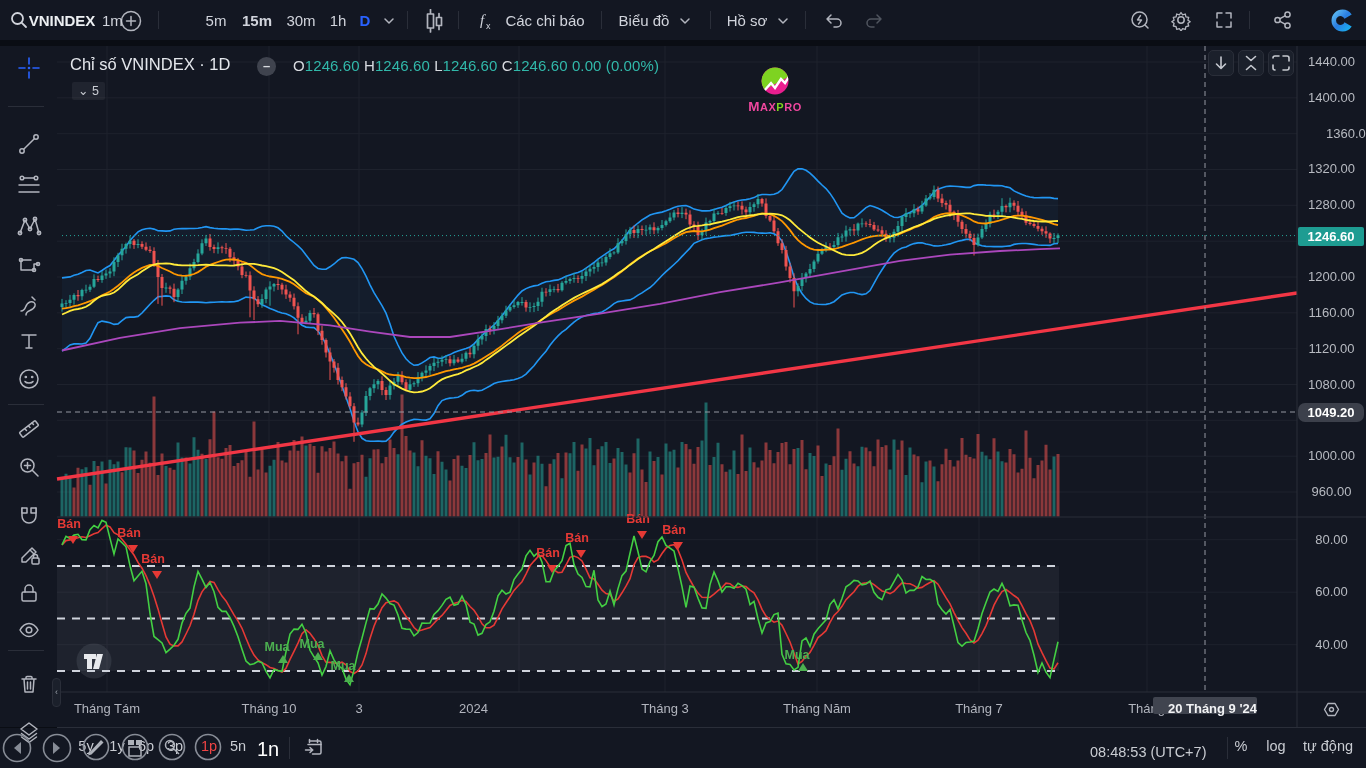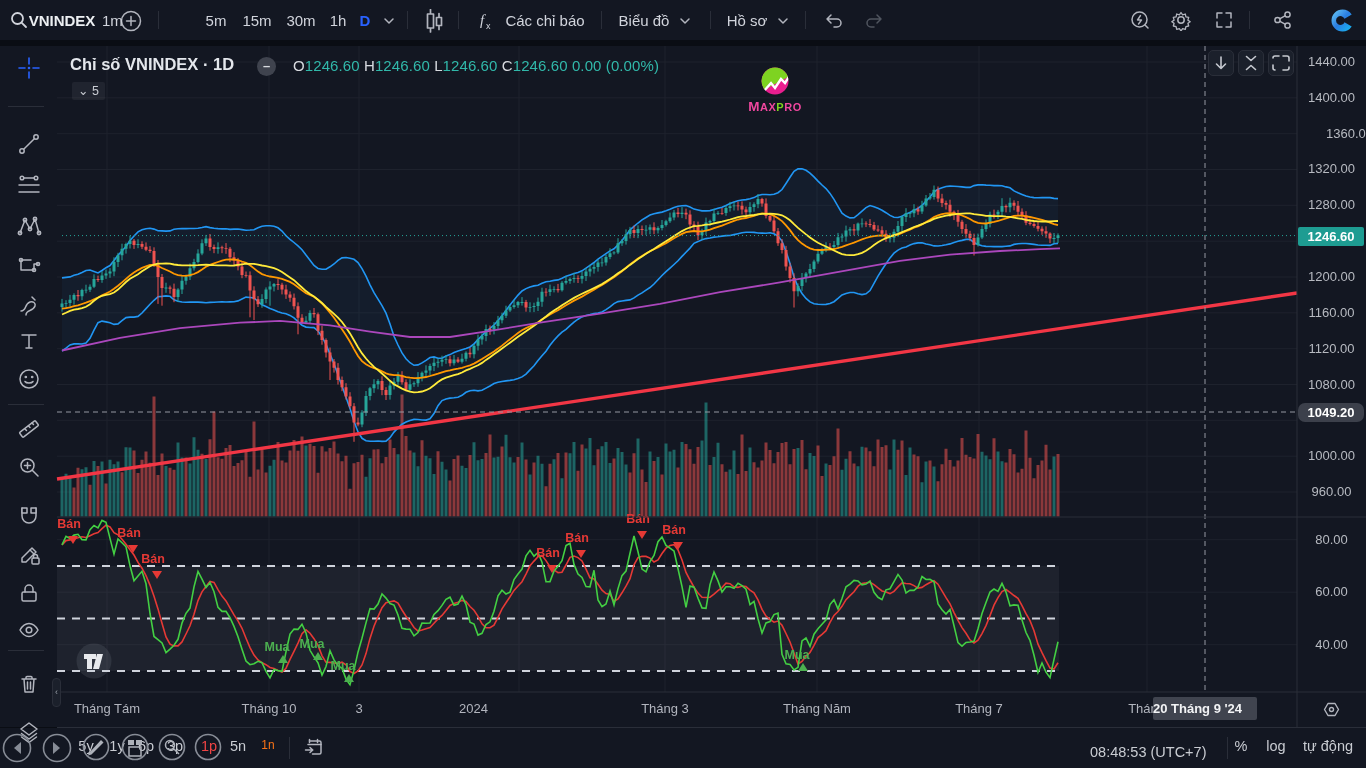--- a/index.html
+++ b/index.html
@@ -83,21 +83,21 @@
 <path d="M11.8 11.8 L16 16" class="ic" style="stroke:#d1d4dc;stroke-width:1.8"></path>
   </svg>
 <div class="abs" style="left:-18px;top:12px;width:160px;text-align:center;font-size:15px;font-weight:700;color:#eceff2;line-height:17px">VNINDEX</div>
 <svg class="abs" style="left:120px;top:10px" width="22" height="22" viewBox="0 0 22 22">
 <circle cx="11" cy="11" r="9.5" class="ic"></circle>
     <path d="M11 6.5 V15.5 M6.5 11 H15.5" class="ic"></path>
   </svg>
 <div class="abs" style="left:158px;top:11px;width:1px;height:18px;background:#2a2e39"></div>
 <div class="abs" style="left:102px;top:12px;width:160px;font-size:15px;font-weight:400;color:#d1d4dc;line-height:17px">1m</div>
 <div class="abs" style="left:136px;top:12px;width:160px;text-align:center;font-size:15px;font-weight:400;color:#d1d4dc;line-height:17px">5m</div>
-<div class="abs" style="left:177px;top:12px;width:160px;text-align:center;font-size:15px;font-weight:400;color:#d1d4dc;line-height:17px">15m</div>
+<div class="abs" style="left:177px;top:12px;width:160px;text-align:center;font-size:15px;font-weight:700;color:#d1d4dc;line-height:17px">15m</div>
 <div class="abs" style="left:221px;top:12px;width:160px;text-align:center;font-size:15px;font-weight:400;color:#d1d4dc;line-height:17px">30m</div>
 <div class="abs" style="left:258px;top:12px;width:160px;text-align:center;font-size:15px;font-weight:400;color:#d1d4dc;line-height:17px">1h</div>
 <div class="abs" style="left:285px;top:12px;width:160px;text-align:center;font-size:15px;font-weight:700;color:#2962ff;line-height:17px">D</div>
 <svg class="abs" style="left:381px;top:16px" width="16" height="10" viewBox="0 0 16 10">
     <path d="M4 3 L8 7 L12 3" class="ic"></path>
   </svg>
 <div class="abs" style="left:407px;top:11px;width:1px;height:18px;background:#2a2e39"></div>
 <svg class="abs" style="left:425px;top:9px" width="24" height="24" viewBox="0 0 24 24">
     <g class="ic" style="stroke-width:1.7">
 <path d="M5.5 0.5 V5 M5.5 19 v4 M2.5 5 h6 v14 h-6 Z"></path>
@@ -270,21 +270,21 @@
       <g class="ic">
         <path d="M11 2 l8 6 -8 6 -8 -6 Z"></path>
         <path d="M3.5 12.5 L11 18 l7.5 -5.5 M3.5 16 L11 21.5 L18.5 16"></path>
       </g>
     </g>
   </svg>
 <div class="abs" style="left:8px;top:106px;width:36px;height:1px;background:#2a2e39"></div>
 <div class="abs" style="left:8px;top:404px;width:36px;height:1px;background:#2a2e39"></div>
 <div class="abs" style="left:8px;top:650px;width:36px;height:1px;background:#2a2e39"></div>
 <div class="abs" style="left:52px;top:678px;width:9px;height:29px;background:#1b202b;border:1px solid #2a2e39;border-radius:4px;color:#9aa0a9;font-size:9px;line-height:27px;text-align:center">‹</div>
-<div class="abs" style="left:70px;top:55px;font-size:16.5px;font-weight:700;color:#e4e7ec">Chỉ số VNINDEX · 1D</div>
+<div class="abs" style="left:70px;top:55px;font-size:16.5px;font-weight:400;color:#e4e7ec">Chỉ số VNINDEX · 1D</div>
 <div class="abs" style="left:257px;top:57px;width:19px;height:19px;border-radius:50%;background:#3f434e;color:#d8dbe0;text-align:center;line-height:17px;font-size:13px;font-weight:bold">–</div>
 <div class="abs" style="left:293px;top:57px;font-size:15px;color:#31b8aa;letter-spacing:0.1px"><span style="color:#d8dbe0">O</span><span>1246.60</span>&nbsp;<span style="color:#d8dbe0">H</span><span>1246.60</span>&nbsp;<span style="color:#d8dbe0">L</span><span>1246.60</span>&nbsp;<span style="color:#d8dbe0">C</span><span>1246.60</span>&nbsp;<span>0.00 (0.00%)</span></div>
 <div class="abs" style="left:72px;top:82px;width:33px;height:18px;background:rgba(250,250,250,0.06);border-radius:2px;color:#c9ccd2;font-size:12.5px;line-height:18px;text-align:center">⌄&nbsp;5</div>
 <svg class="abs" style="left:740px;top:64px" width="70" height="52" viewBox="0 0 70 52">
 <defs>
       <clipPath id="mc">
         <circle cx="35" cy="17" r="13.5"></circle>
       </clipPath>
     </defs>
 <g clip-path="url(#mc)">
@@ -295,33 +295,33 @@
 <text x="35" y="47" text-anchor="middle" font-size="13.5" font-weight="bold" letter-spacing="0.5" fill="#f0479f" font-family="Liberation Sans,sans-serif">M<tspan font-size="11">AX</tspan><tspan fill="#7ed321" font-size="11">P</tspan><tspan font-size="11">RO</tspan></text>
 </svg>
 <div class="abs" style="left:47px;top:701px;width:120px;text-align:center;font-size:13px;color:#b2b5be">Tháng Tám</div>
 <div class="abs" style="left:209px;top:701px;width:120px;text-align:center;font-size:13px;color:#b2b5be">Tháng 10</div>
 <div class="abs" style="left:299px;top:701px;width:120px;text-align:center;font-size:13px;color:#b2b5be">3</div>
 <div class="abs" style="left:459px;top:701px;width:120px;text-align:left;font-size:13px;color:#b2b5be">2024</div>
 <div class="abs" style="left:605px;top:701px;width:120px;text-align:center;font-size:13px;color:#b2b5be">Tháng 3</div>
 <div class="abs" style="left:757px;top:701px;width:120px;text-align:center;font-size:13px;color:#b2b5be">Tháng Năm</div>
 <div class="abs" style="left:919px;top:701px;width:120px;text-align:center;font-size:13px;color:#b2b5be">Tháng 7</div>
 <div class="abs" style="left:1092px;top:701px;width:120px;text-align:center;font-size:13px;color:#b2b5be">Tháng 9</div>
-<div class="abs" style="left:1153px;top:697px;width:104px;height:23px;background:#40444f;border-radius:2px;color:#f2f3f5;font-size:13px;font-weight:bold;line-height:23px;text-align:left">20 Tháng 9 '24</div>
+<div class="abs" style="left:1153px;top:697px;width:104px;height:17px;background:#40444f;border-radius:2px;color:#f2f3f5;font-size:13px;font-weight:bold;line-height:23px;text-align:right">20 Tháng 9 '24</div>
 <svg class="abs" style="left:1322px;top:700px" width="19" height="19" viewBox="0 0 19 19">
 <path d="M6 3.5 h7 l3.5 6 -3.5 6 h-7 l-3.5 -6 Z" class="ic" style="stroke:#b2b5be;stroke-width:1.4"></path>
 <circle cx="9.5" cy="9.5" r="2" class="ic" style="stroke:#b2b5be;stroke-width:1.4"></circle>
   </svg>
 <div class="abs" style="left:0;top:728px;width:1366px;height:40px;background:#131722"></div>
 <div class="abs" style="left:66px;top:738px;width:40px;text-align:center;font-size:14.5px;color:#c9ccd2">5y</div>
 <div class="abs" style="left:97px;top:738px;width:40px;text-align:center;font-size:14.5px;color:#c9ccd2">1y</div>
 <div class="abs" style="left:126px;top:738px;width:40px;text-align:center;font-size:14.5px;color:#c9ccd2">6p</div>
 <div class="abs" style="left:155px;top:738px;width:40px;text-align:center;font-size:14.5px;color:#c9ccd2">3p</div>
 <div class="abs" style="left:189px;top:738px;width:40px;text-align:center;font-size:14.5px;color:#ef4444">1p</div>
 <div class="abs" style="left:218px;top:738px;width:40px;text-align:center;font-size:14.5px;color:#c9ccd2">5n</div>
-<div class="abs" style="left:248px;top:738px;width:40px;text-align:center;font-size:12px;color:#f97316">1n</div>
+<div class="abs" style="left:248px;top:738px;width:40px;text-align:center;font-size:20px;color:#ffffff">1n</div>
 <div class="abs" style="left:289px;top:737px;width:1px;height:22px;background:#2a2e39"></div>
 <svg class="abs" style="left:303px;top:737px" width="21" height="21" viewBox="0 0 21 21">
     <g class="ic">
 <path d="M6.5 4 h10 a1.5 1.5 0 0 1 1.5 1.5 v10 a1.5 1.5 0 0 1 -1.5 1.5 h-7"></path>
 <path d="M6.5 2.5 v3 M14.5 2.5 v3 M5 7.5 h13"></path>
 <path d="M2.5 13 h7 M7 10.5 l2.8 2.5 -2.8 2.5"></path>
     </g>
   </svg>
 <div class="abs" style="left:1090px;top:744px;width:130px;text-align:left;font-size:14.5px;color:#c9ccd2">08:48:53 (UTC+7)</div>
 <div class="abs" style="left:1227px;top:737px;width:1px;height:22px;background:#2a2e39"></div>

